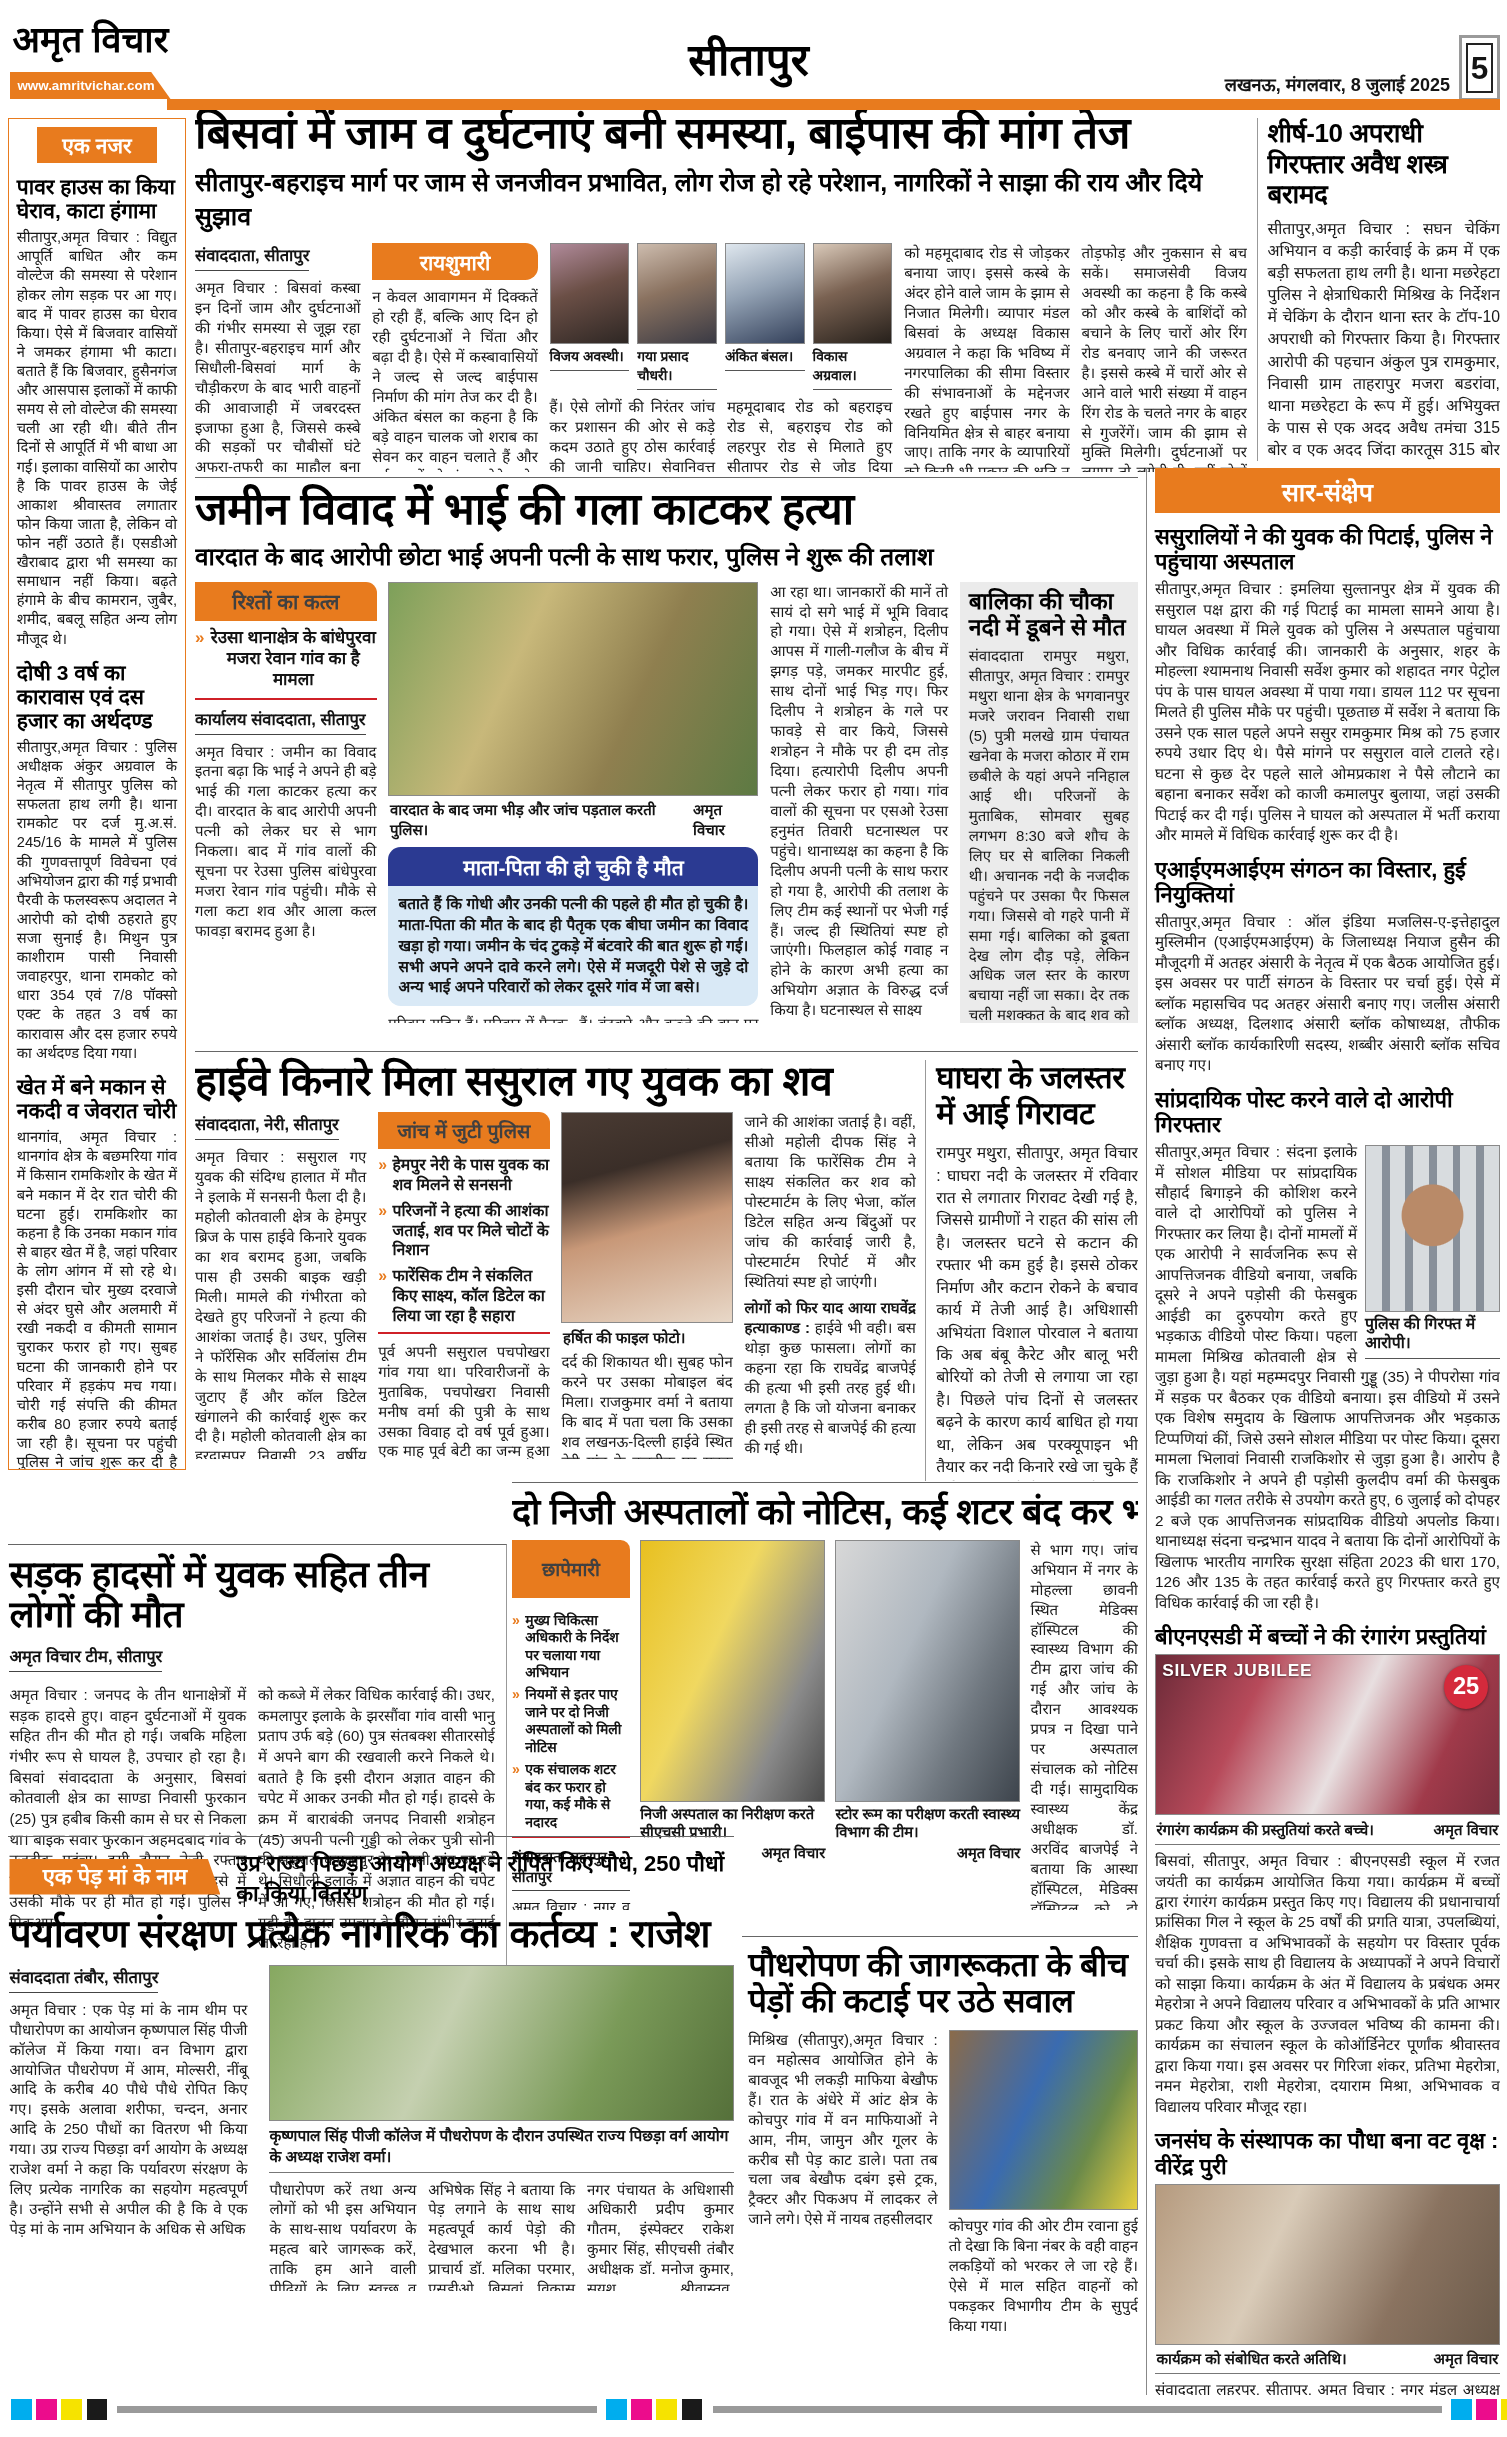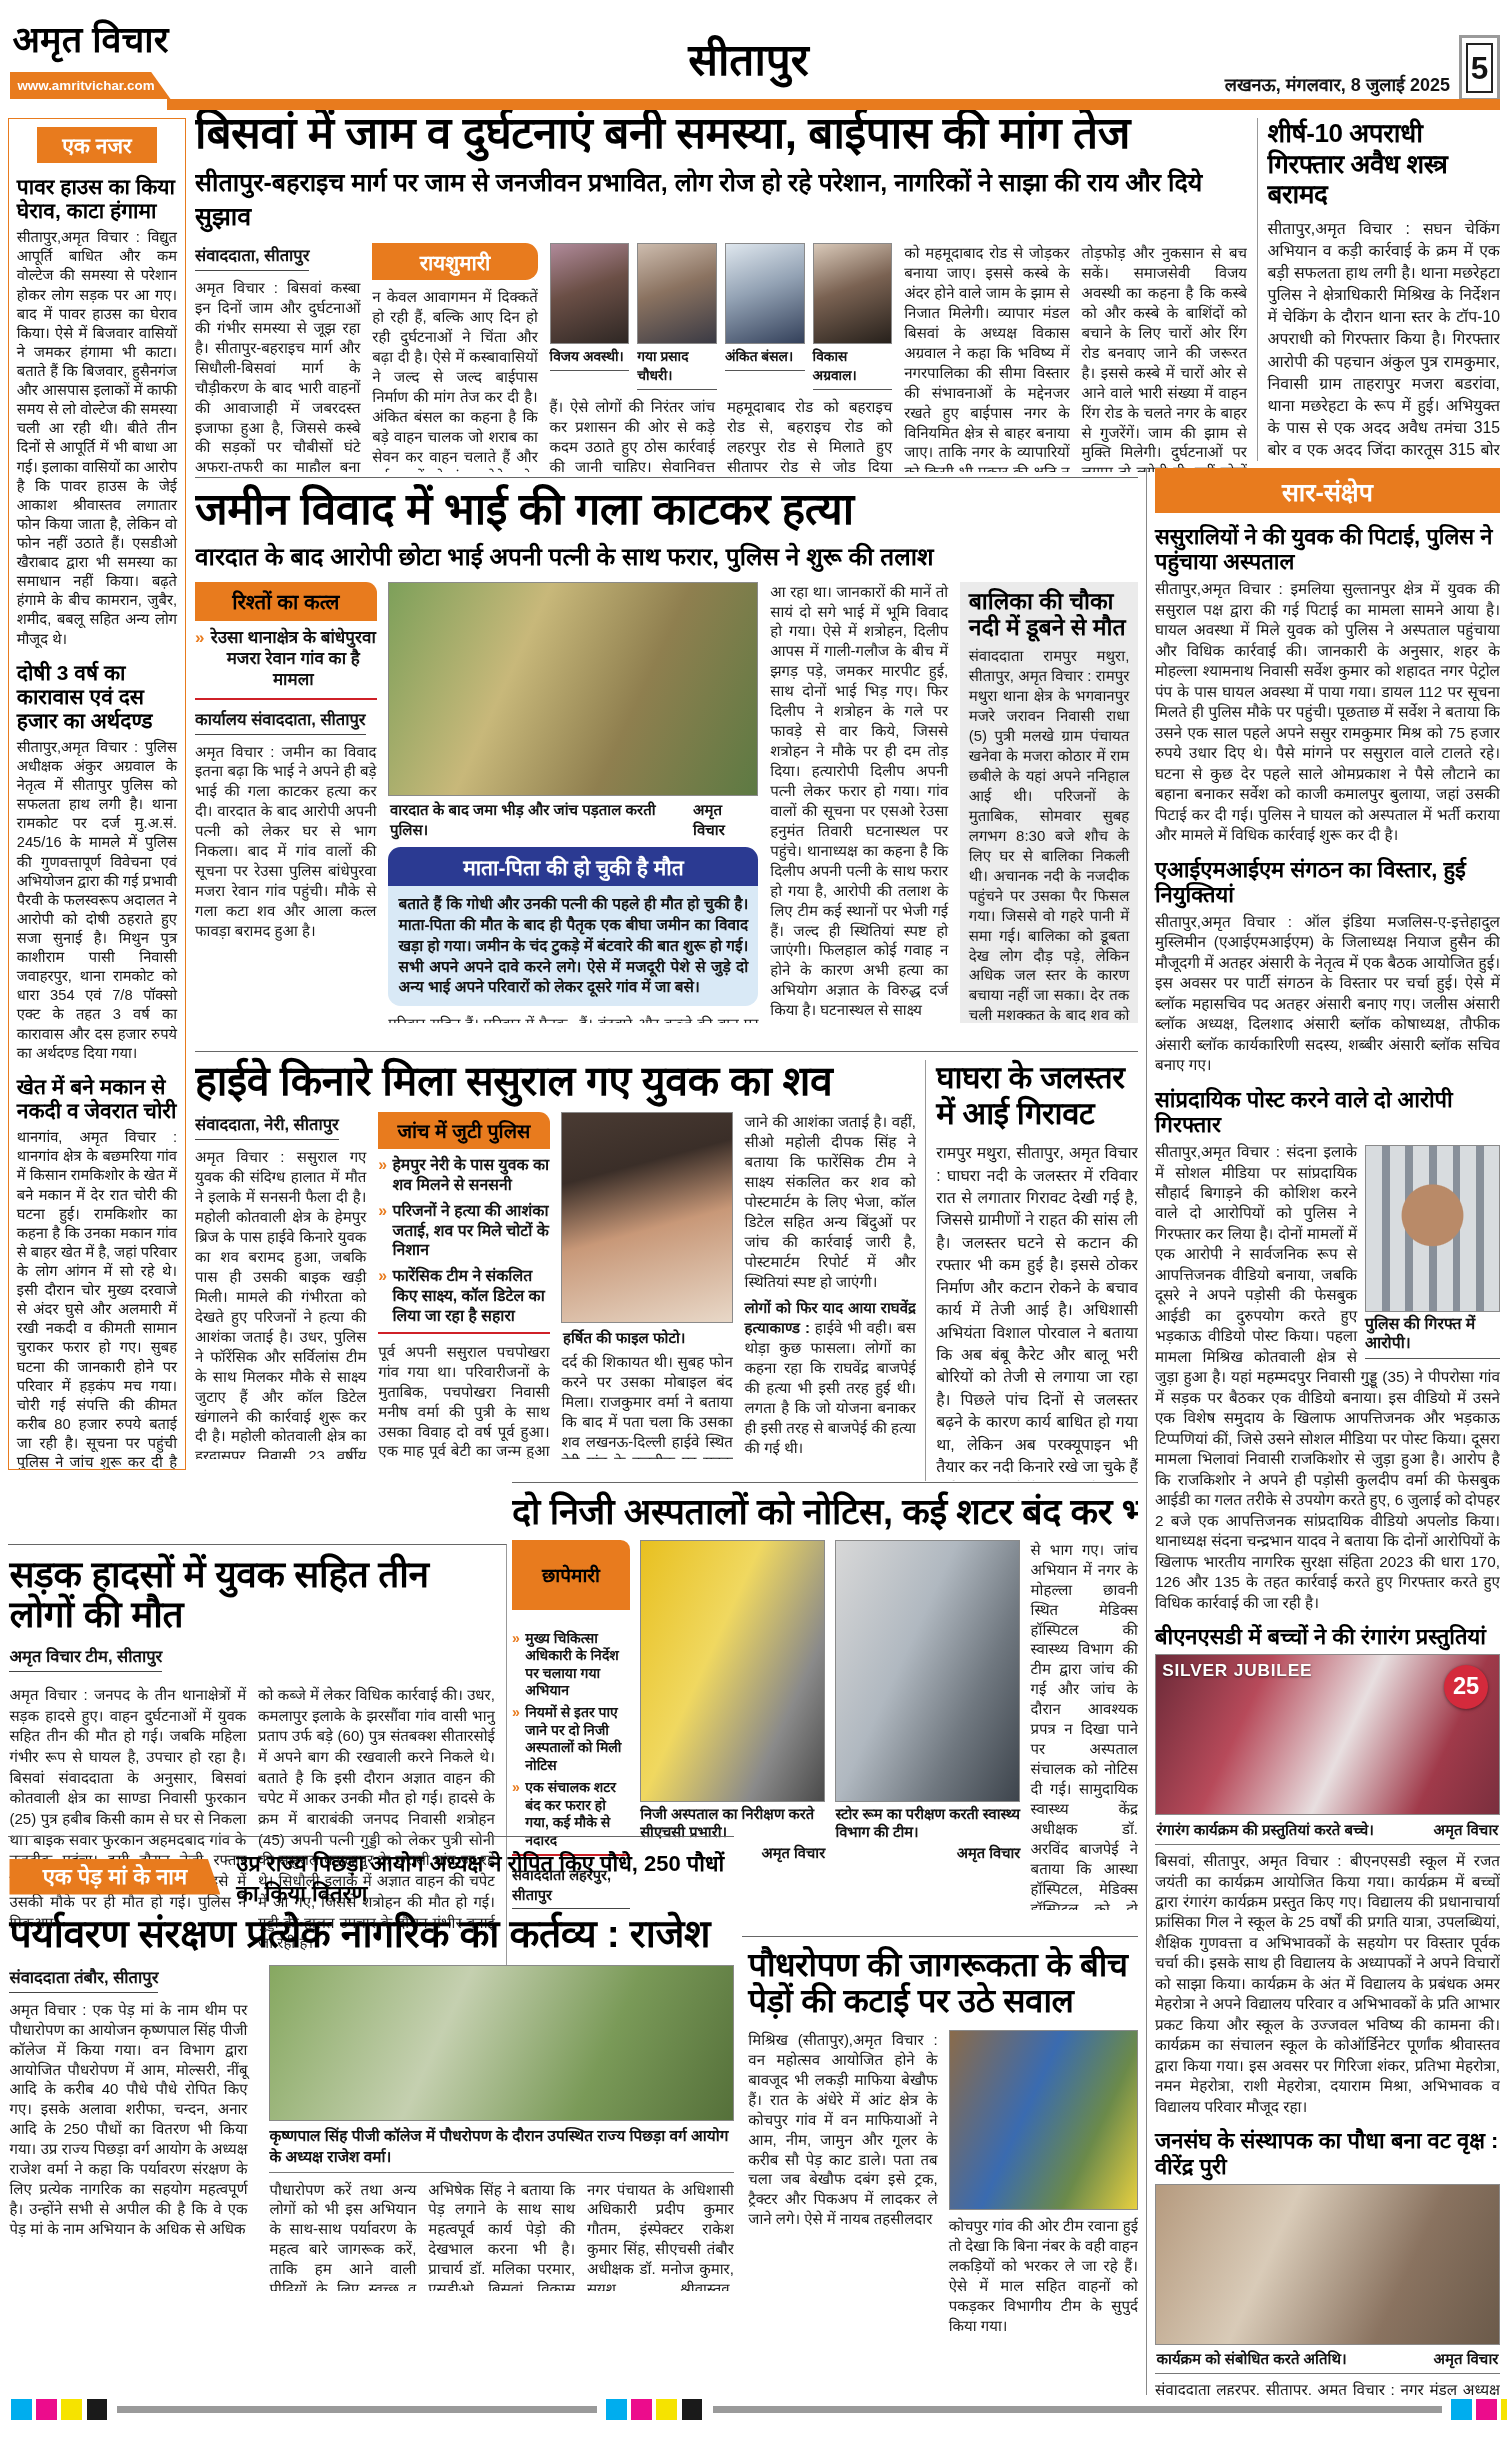--- a/index.html
+++ b/index.html
@@ -6,21 +6,21 @@
     --accent:#e87b1e; --blue:#2b3a92; --bluebg:#d9e9f6; --greybg:#ebebeb; --red:#cf2027;
     --ink:#141414;
   }
   *{margin:0;padding:0;box-sizing:border-box}
   body{background:#fff;font-family:"Liberation Sans","DejaVu Sans",sans-serif;color:var(--ink)}
   #page{position:relative;width:1508px;height:2438px;background:#fff;overflow:hidden}
   .abs{position:absolute}
   .bt{font-size:15px;line-height:1.33;text-align:justify;color:#181818}
   .hl{font-weight:800;color:#000;letter-spacing:-0.4px}
   .byline{font-weight:700;font-size:16.5px;border-bottom:1.2px solid #444;padding-bottom:3.9px;margin-bottom:7px;display:inline-block}
-  .tagbox{background:var(--accent);color:#000000;font-weight:800;text-align:center}
+  .tagbox{background:var(--accent);color:#404040;font-weight:800;text-align:center}
   .photo{position:relative;overflow:hidden;border:0.8px solid #8a8a8a}
   .cap-row{display:flex;justify-content:space-between;align-items:flex-start;font-weight:700;font-size:15px;padding:3.9px 1.6px 0}
   .bullet-row{display:flex;gap:5.5px;font-weight:700;font-size:15.8px;line-height:1.25;margin:6.3px 0}
   .arrow{color:var(--accent);font-weight:900;flex:0 0 auto}
   .redrule{border-bottom:2.4px solid var(--red);margin:4.7px 0 7.9px}
 
   
   .brand{left:12.6px;top:14px;font-size:36px;font-weight:800;color:#000}
   .webbar{left:9.5px;top:72px;width:161px;height:27px;background:var(--accent);clip-path:polygon(0 0,88% 0,100% 100%,0 100%);color:#fff;font-weight:700;font-size:13.4px;line-height:27px;padding-left:7.9px}
   .edition{left:512px;top:28px;width:473px;text-align:center;font-size:44px;font-weight:700;color:#000}
@@ -92,21 +92,21 @@
   
   .accidents{left:7.9px;top:1544px;width:499px;height:452px;border-top:1.2px solid #666;border-right:0.8px solid #999;padding:9.5px 11px 0 1.6px;overflow:hidden}
   .acc-headline{font-size:37px;line-height:1.1}
   .acc-grid{display:grid;grid-template-columns:1fr 1fr;gap:11.8px;margin-top:6.3px}
   .acc-grid .bt{font-size:15px;line-height:1.38}
 
   
   .hospitals{left:512px;top:1482px;width:626px;height:452px;border-top:1.2px solid #666;padding-top:9.5px;overflow:hidden}
   .hos-headline{font-size:36px;white-space:nowrap;line-height:1.05}
   .hos-grid{margin-top:9.5px;display:grid;grid-template-columns:118px 185px 185px 1fr;gap:10.2px;height:370px;overflow:hidden}
-  .hos-tag{font-size:19px;padding:22px 0;border-radius:0 9.5px 0 0;margin-bottom:20px}
+  .hos-tag{font-size:19px;padding:16px 0;border-radius:0 9.5px 0 0;margin-bottom:14px}
   .hos-grid .bullet-row{font-size:14px;margin:4.7px 0}
   .hos-grid .byline{font-size:14.6px}
   .hos-col1-text{font-size:14.4px}
   .hos-photo{height:262px}
   .hos-cap{font-weight:700;font-size:14.7px;line-height:1.22;padding-top:3.9px}
   .hos-credit{font-weight:700;font-size:14.7px;text-align:right}
 
   
   .plantation{left:7.9px;top:1836px;width:726px;height:455px;border-top:1.2px solid #666;padding:9.5px 0 0 1.6px;overflow:hidden}
   .pl-tagrow{display:flex;align-items:center;gap:15.8px}

